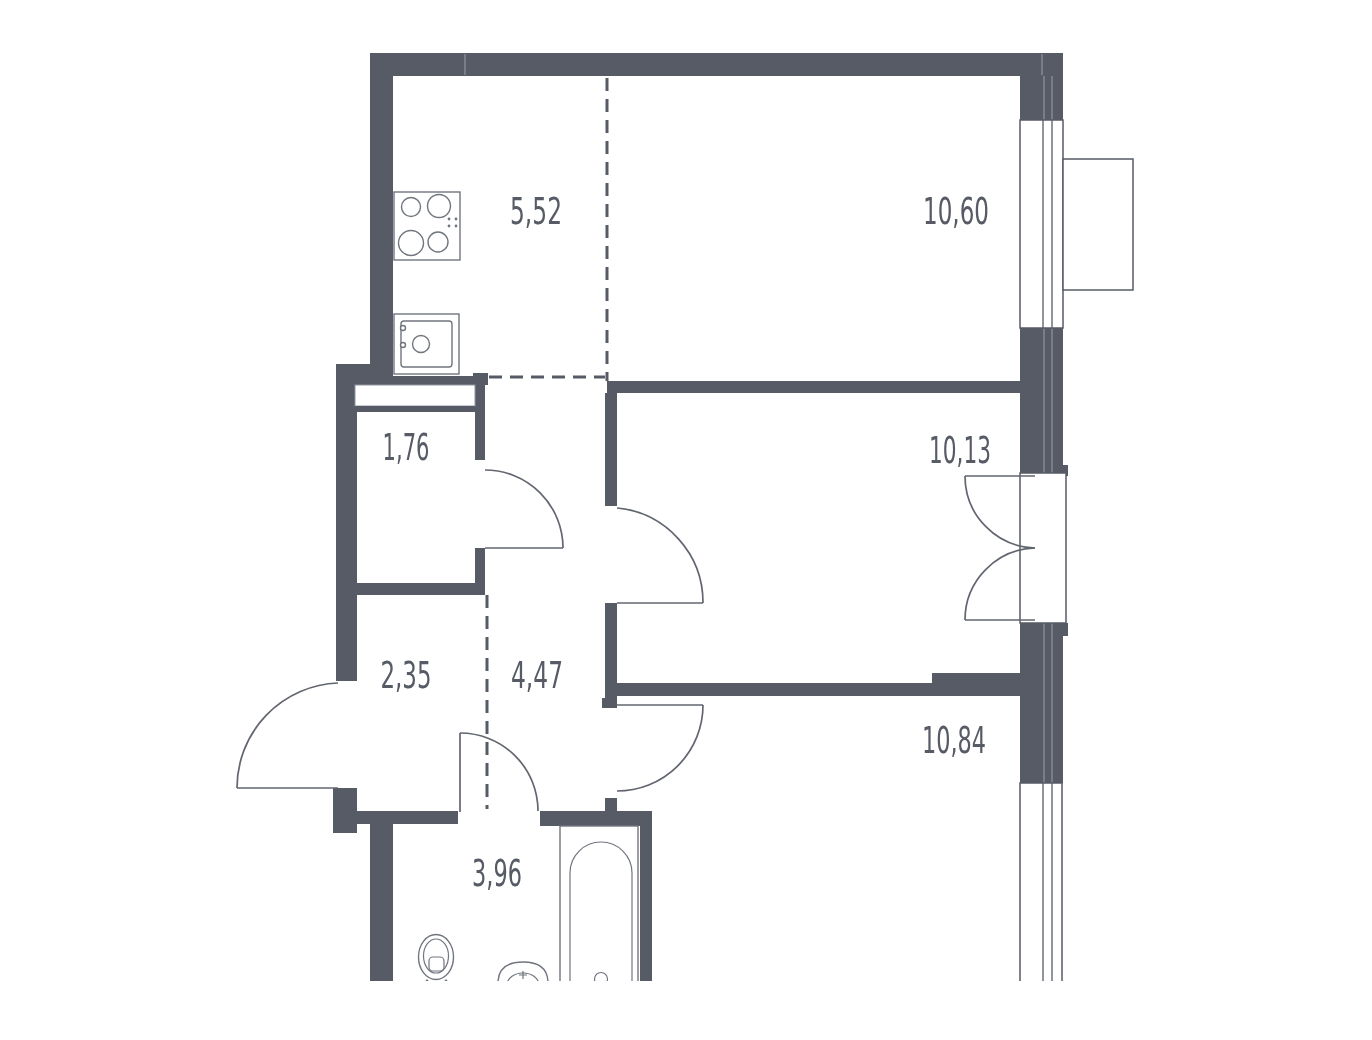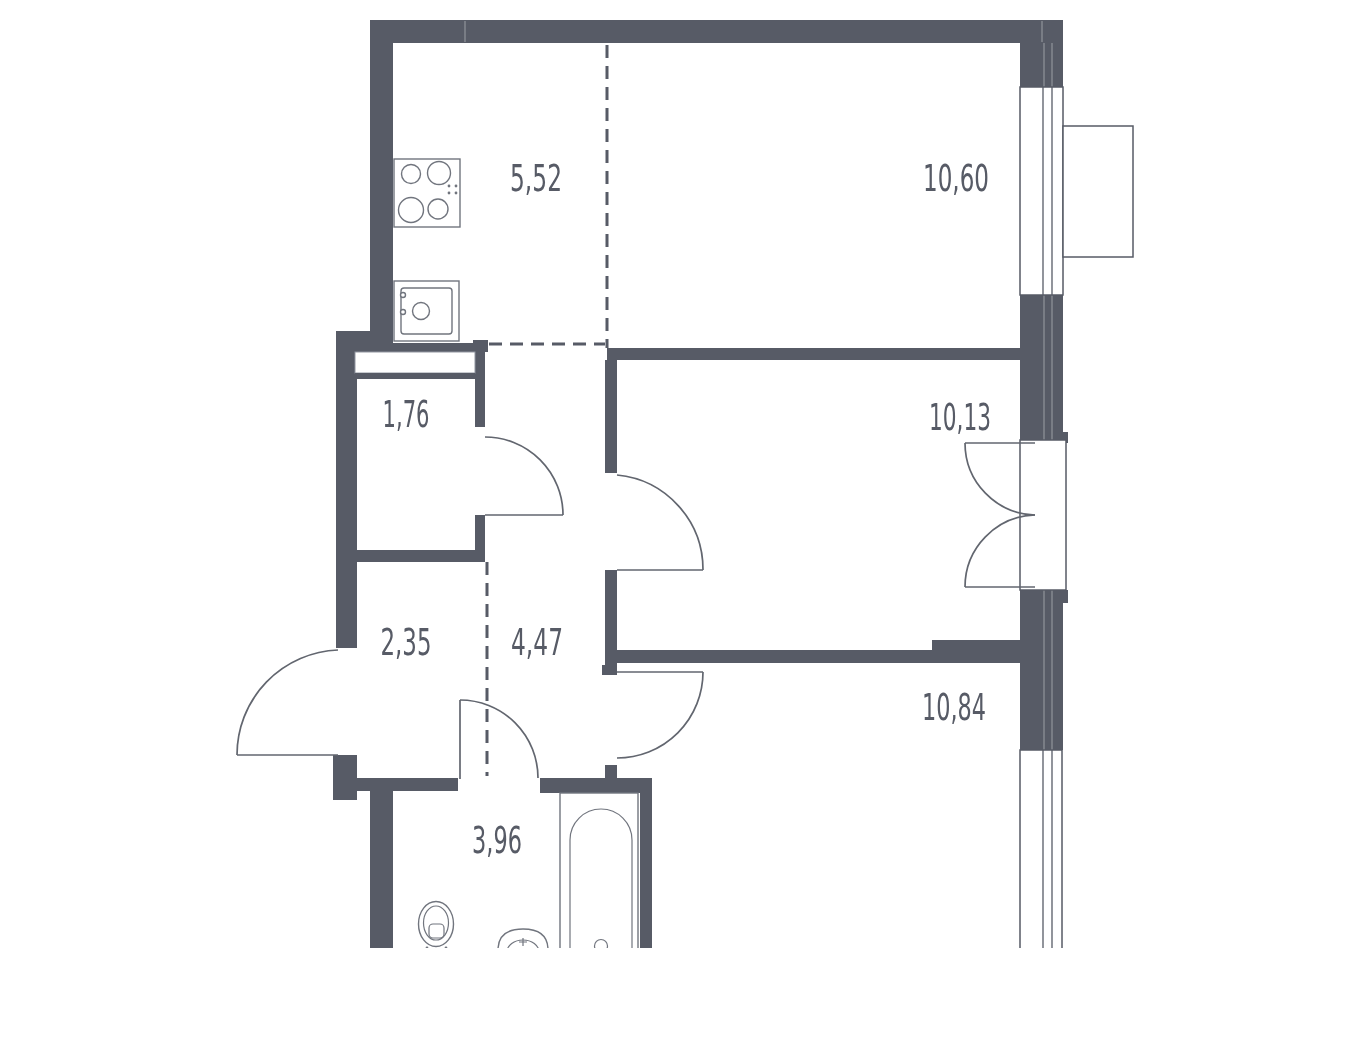--- a/index.html
+++ b/index.html
@@ -1,16 +1,16 @@
 <!DOCTYPE html>
 <html style="--wall: #575b66; --line: #71757e; --text: #575b66; --bg: #ffffff;"><head>
 <meta charset="utf-8">
 <style>
   html,body{margin:0;padding:0;background:#fff;}
-  .page{position:relative;width:1372px;height:948px;background:var(--bg,#fff);overflow:hidden;}
+  .page{position:relative;width:1372px;height:948px;background:var(--bg,#fff);overflow:hidden;margin-top:33px;}
   svg{display:block;}
   .w{fill:var(--wall,#575b66);}
   .joint{stroke:rgba(255,255,255,.35);stroke-width:1.2;}
   .winbox{fill:#fff;stroke:var(--wall,#575b66);stroke-width:1.5;}
   .winline{stroke:var(--wall,#575b66);stroke-width:1.3;fill:none;}
   .door{stroke:#62666f;stroke-width:1.7;fill:none;}
   .dash{stroke:var(--wall,#575b66);stroke-width:3;stroke-dasharray:13 8;fill:none;}
   .fx{stroke:var(--line,#71757e);stroke-width:1.4;fill:#fff;}
   .fxl{stroke:var(--line,#71757e);stroke-width:1.2;fill:none;}
   .fxd{fill:var(--line,#71757e);stroke:none;}

